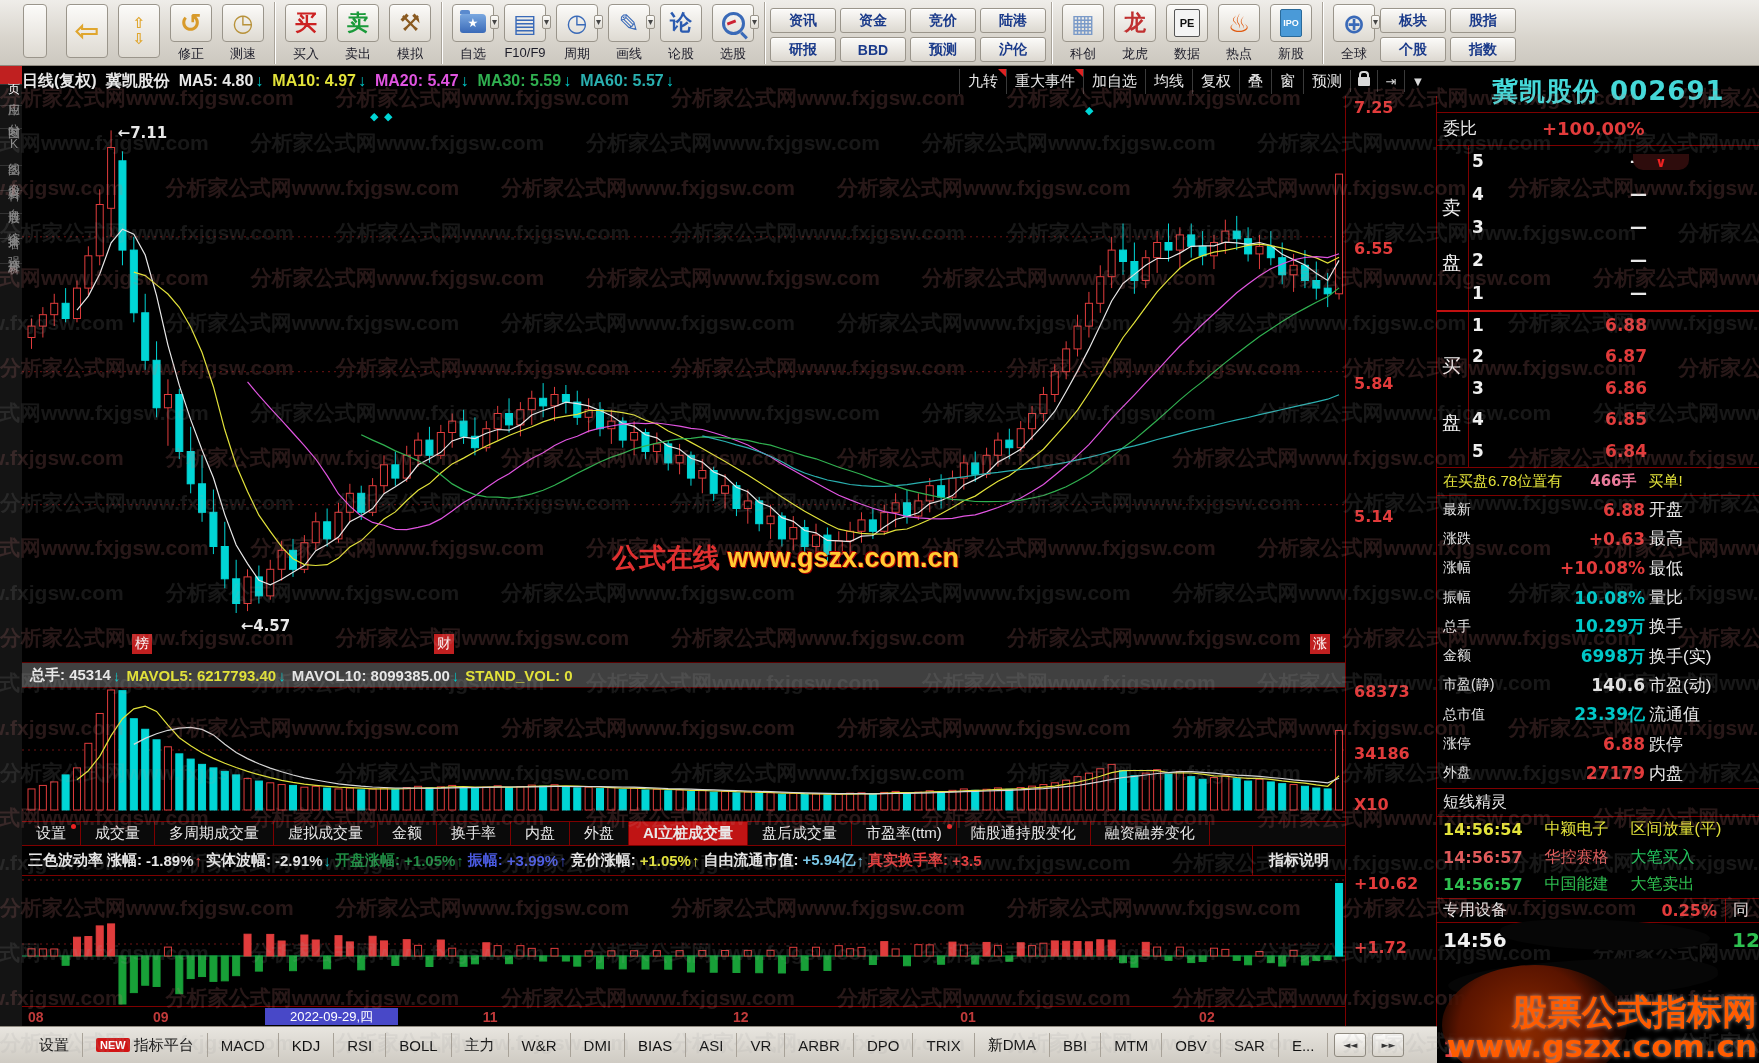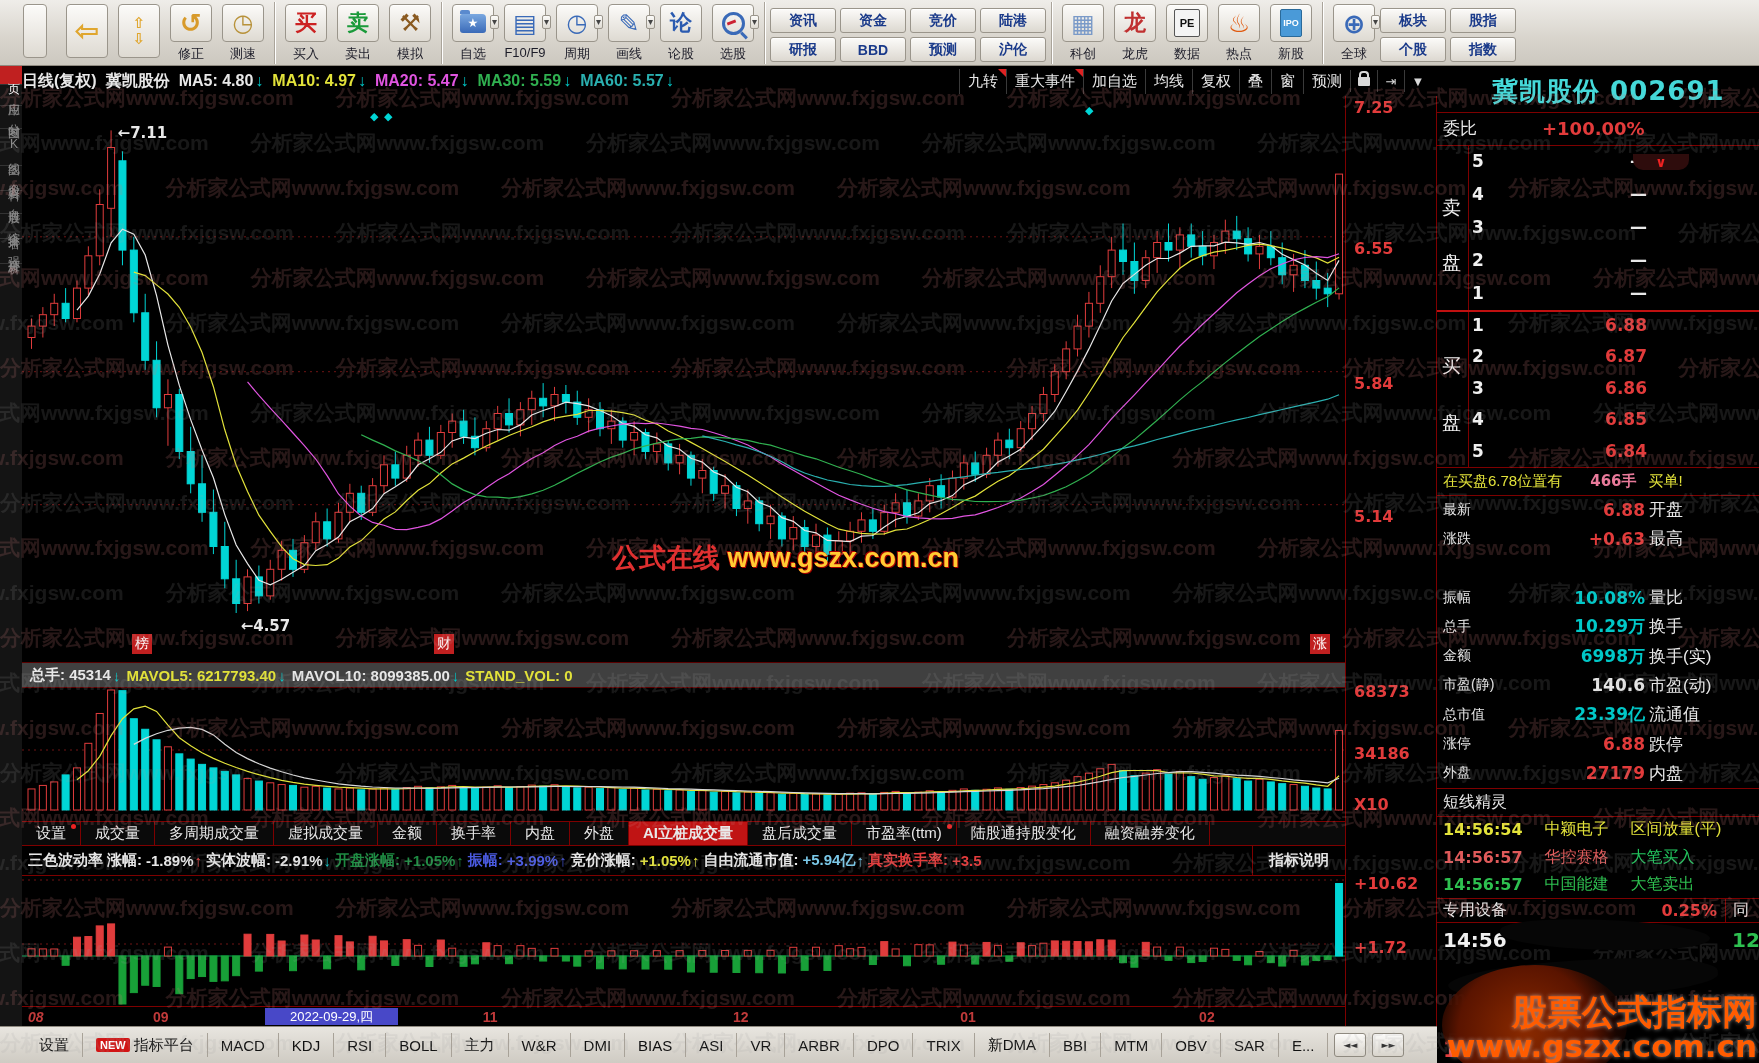--- a/index.html
+++ b/index.html
@@ -852,21 +852,21 @@
       <rect x="1256.6999999999998" y="80" width="7" height="10.048136645962815" fill="#18a038" stroke="#18a038"></rect>
       <rect x="1268.07" y="74.33858267716528" width="7" height="5.661417322834727" fill="#000" stroke="#e03c3c"></rect>
       <rect x="1279.4399999999998" y="80" width="7" height="8.987500000000008" fill="#18a038" stroke="#18a038"></rect>
       <rect x="1290.81" y="80" width="7" height="4.550632911392409" fill="#18a038" stroke="#18a038"></rect>
       <rect x="1302.1799999999998" y="80" width="7" height="3.434713375796207" fill="#18a038" stroke="#18a038"></rect>
       <rect x="1313.55" y="7.524800000000013" width="7" height="72.47519999999999" fill="#00d6d6" stroke="#00d6d6"></rect>
     </svg></div>
 
 <div id="dates">
   <span id="datebox">2022-09-29,四</span>
-<span class="month" style="left: 6px; font-style: italic;">08</span>
+<span class="month" style="left: 6px;">08</span>
     <span class="month" style="left: 131.07px;">09</span>
     <span class="month" style="left: 460.8px;">11</span>
     <span class="month" style="left: 710.94px;">12</span>
     <span class="month" style="left: 938.34px;">01</span>
     <span class="month" style="left: 1177.11px;">02</span>
   </div>
 
 <div id="scale-col">
     <span class="sc-label" style="top: 2px;">7.25</span>
     <span class="sc-label" style="top: 143px;">6.55</span>
@@ -970,20 +970,25 @@
     <div class="rp-row" style="top: 429px; height: 29.3px;">
       <span class="stat-label">最新</span>
       <span class="stat-val qnum" style="color: rgb(226, 59, 59);">6.88</span>
       <span class="stat-label2">开盘</span>
     </div>
     <div class="rp-row" style="top: 458.3px; height: 29.3px;">
       <span class="stat-label">涨跌</span>
       <span class="stat-val qnum" style="color: rgb(226, 59, 59);">+0.63</span>
       <span class="stat-label2">最高</span>
     </div>
+    <div class="rp-row" style="top: 487.6px; height: 29.3px;">
+      <span class="stat-label">涨幅</span>
+      <span class="stat-val qnum" style="color: rgb(226, 59, 59);">+10.08%</span>
+      <span class="stat-label2">最低</span>
+    </div>
     <div class="rp-row" style="top: 516.9px; height: 29.3px;">
       <span class="stat-label">振幅</span>
       <span class="stat-val qnum" style="color: rgb(0, 200, 200);">10.08%</span>
       <span class="stat-label2">量比</span>
     </div>
     <div class="rp-row" style="top: 546.2px; height: 29.3px;">
       <span class="stat-label">总手</span>
       <span class="stat-val qnum" style="color: rgb(0, 200, 200);">10.29万</span>
       <span class="stat-label2">换手</span>
     </div>

